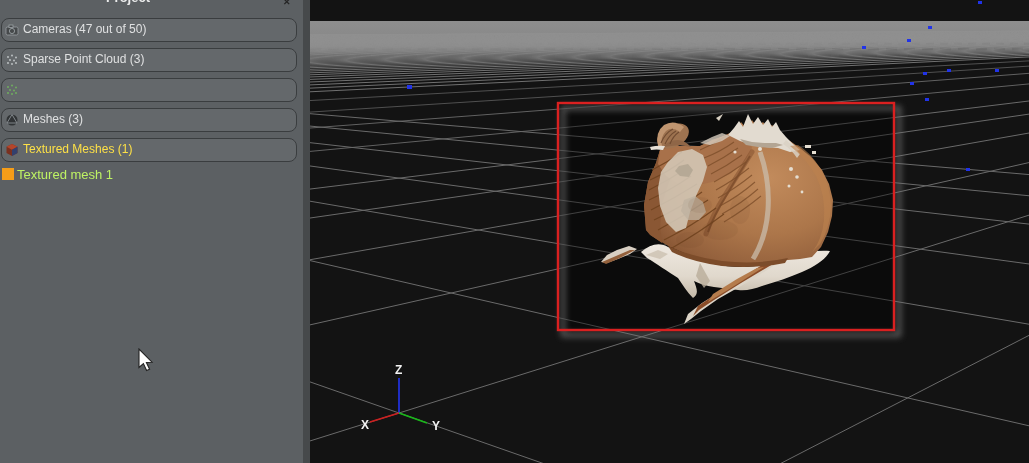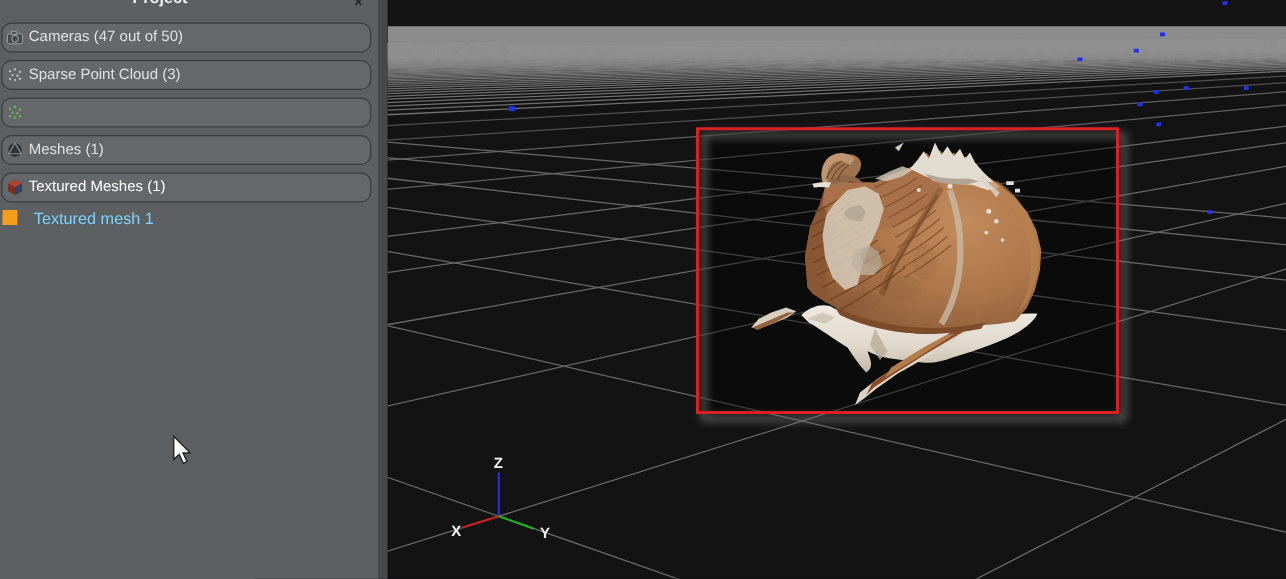--- a/index.html
+++ b/index.html
@@ -8,21 +8,21 @@
   #splitter{position:absolute;left:303px;top:0;width:7px;height:463px;background:#46494b;}
   .btn{position:absolute;left:1px;width:294px;height:22px;background:#64686b;
     border:1px solid #3a3d3f;border-radius:8px;}
   .btn .lbl{position:absolute;left:21px;top:3px;font-size:12px;color:#dfe0e1;white-space:nowrap;}
   .ico{position:absolute;left:3px;top:4px;width:14px;height:14px;}
   #title{position:absolute;left:0;top:-10px;width:256px;text-align:center;font-size:13px;
     font-weight:bold;color:#eceded;}
   #closex{position:absolute;left:283px;top:-3px;font-size:9px;color:#252525;font-weight:bold;}
   #item{position:absolute;left:2px;top:168px;height:14px;}
   #item .sw{position:absolute;left:0;top:0;width:12px;height:12px;background:#f59d18;}
-  #item .tx{position:absolute;left:25px;top:-1px;font-size:13px;color:#7dd3fc;white-space:nowrap;}
+  #item .tx{position:absolute;left:15px;top:-1px;font-size:13px;color:#bef264;white-space:nowrap;}
 </style></head>
 <body>
 <svg id="vp" width="1029" height="463" viewBox="0 0 1029 463">
   <defs>
     <linearGradient id="hband" x1="0" y1="0" x2="0" y2="1">
       <stop offset="0" stop-color="#8e8e8e"></stop>
       <stop offset="0.38" stop-color="#898989"></stop>
       <stop offset="0.62" stop-color="#757575" stop-opacity="0.8"></stop>
       <stop offset="1" stop-color="#333" stop-opacity="0"></stop>
     </linearGradient>
@@ -518,29 +518,29 @@
           <circle cx="7" cy="11" r="1"></circle>
           <circle cx="11" cy="10" r="1"></circle>
         </g>
       </svg>
   </div>
   <div class="btn" style="top:108px">
     <svg class="ico" viewBox="0 0 14 14">
         <circle cx="7" cy="7" r="5.5" fill="#303335"></circle>
         <path d="M7,1.5 L12,10 L2,10 Z" fill="none" stroke="#8a9094" stroke-width="0.9"></path>
       </svg>
-    <div class="lbl">Meshes (1)</div>
+    <div class="lbl">Meshes (3)</div>
   </div>
   <div class="btn" style="top:138px">
     <svg class="ico" viewBox="0 0 14 14">
         <path d="M7,1 L12.5,3.8 L12.5,10 L7,13 L1.5,10 L1.5,3.8 Z" fill="#7a3020"></path>
         <path d="M7,1 L12.5,3.8 L7,6.8 L1.5,3.8 Z" fill="#b4452a"></path>
         <path d="M7,6.8 L12.5,3.8 L12.5,10 L7,13 Z" fill="#32406e"></path>
       </svg>
-    <div class="lbl" style="color:#ffffff">Textured Meshes (1)</div>
+    <div class="lbl" style="color:#fde047">Textured Meshes (1)</div>
   </div>
   <div id="item">
       <div class="sw"></div>
       <div class="tx">Textured mesh 1</div>
     </div>
 </div>
 <div id="splitter"></div>
 <svg width="22" height="26" viewBox="0 0 22 26" style="position:absolute;left:137px;top:348px;">
   <path d="M2,1 L2,19.5 L6.4,15.6 L9.6,22.6 L12.6,21.2 L9.4,14.4 L15,14.2 Z" fill="#fff" stroke="#222" stroke-width="1.1"></path>
 </svg>

